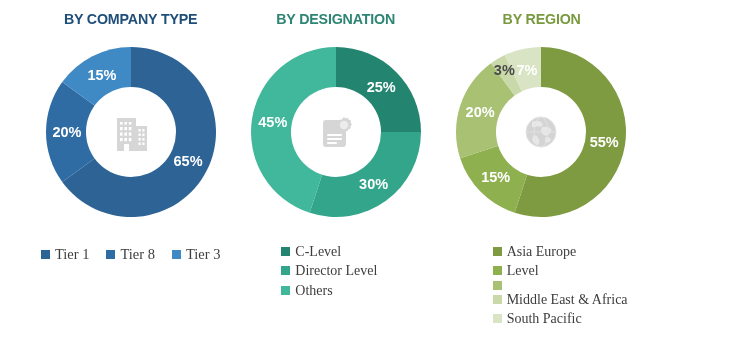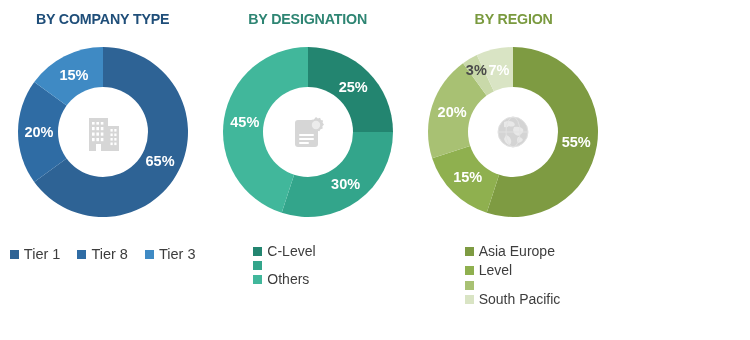--- a/index.html
+++ b/index.html
@@ -11,20 +11,21 @@
     width: 750px;
     height: 340px;
     overflow: hidden;
     font-family: "Liberation Sans", sans-serif;
     position: relative;
   }
   .board {
     display: flex;
     width: 616px;
     height: 340px;
+    padding-left: 28px;
   }
   .panel {
     width: 250px;
     height: 340px;
     position: relative;
     box-sizing: border-box;
   }
   .panel-title {
     text-align: center;
     font-weight: bold;
@@ -91,21 +92,21 @@
   }
   .legend-swatch {
     width: 9px;
     height: 9px;
     flex: 0 0 auto;
     display: inline-block;
   }
   .legend-text {
     font-size: 14px;
     color: #3d3d3d;
-    font-family: Liberation Sans, sans-serif;
+    font-family: Liberation Serif, serif;
     white-space: nowrap;
   }
   .legend-h .legend-text { font-size: 14.5px; }
 </style>
 </head>
 <body>
 
 <div class="board">
 
   <div class="panel">
@@ -205,20 +206,21 @@
       </div>
     </div>
 
     <div class="legend-v" id="legend-1">
         <div class="legend-item">
           <span class="legend-swatch" style="background: rgb(35, 133, 112);"></span>
           <span class="legend-text">C-Level</span>
         </div>
         <div class="legend-item">
           <span class="legend-swatch" style="background: rgb(51, 165, 139);"></span>
+          <span class="legend-text">Director Level</span>
         </div>
         <div class="legend-item">
           <span class="legend-swatch" style="background: rgb(65, 183, 155);"></span>
           <span class="legend-text">Others</span>
         </div>
       </div>
   </div>
 
   <div class="panel">
     <div class="panel-title" style="color:#7a9a3f">BY REGION</div>
@@ -263,19 +265,23 @@
           <span class="legend-text">Asia Europe</span>
         </div>
         <div class="legend-item">
           <span class="legend-swatch" style="background: rgb(143, 176, 79);"></span>
           <span class="legend-text">Level</span>
         </div>
         <div class="legend-item">
           <span class="legend-swatch" style="background: rgb(168, 193, 115);"></span>
         </div>
         <div class="legend-item">
+          <span class="legend-swatch" style="background: rgb(201, 217, 169);"></span>
+          <span class="legend-text">Middle East &amp; Africa</span>
+        </div>
+        <div class="legend-item">
           <span class="legend-swatch" style="background: rgb(217, 228, 196);"></span>
           <span class="legend-text">South Pacific</span>
         </div>
       </div>
   </div>
 
 </div>
 
 </body></html>

